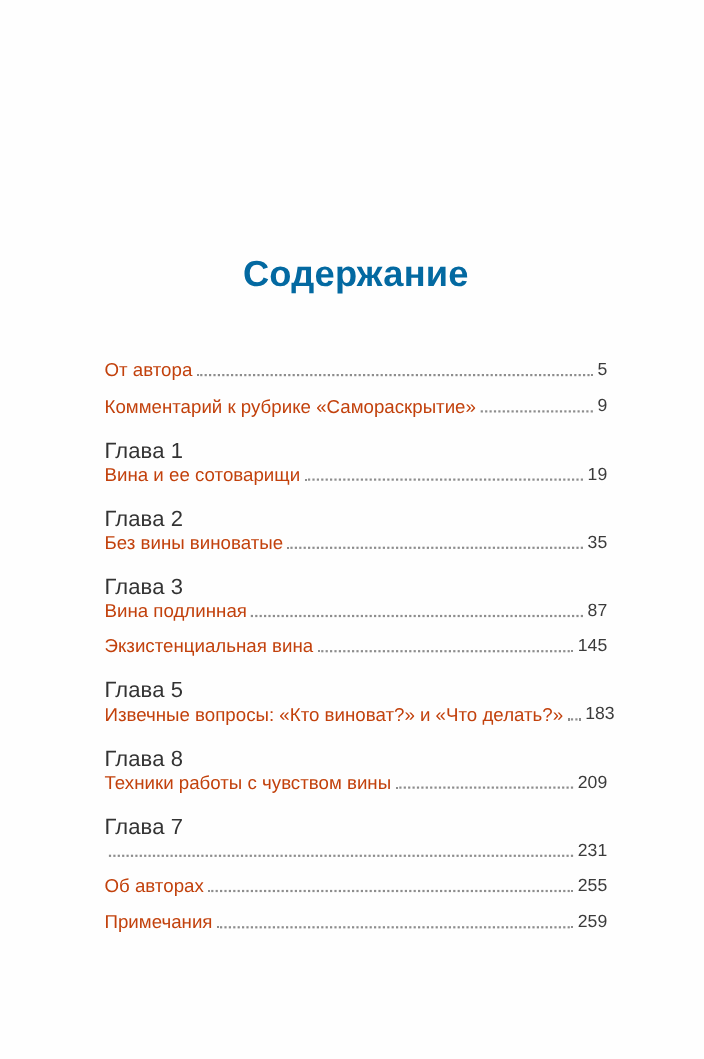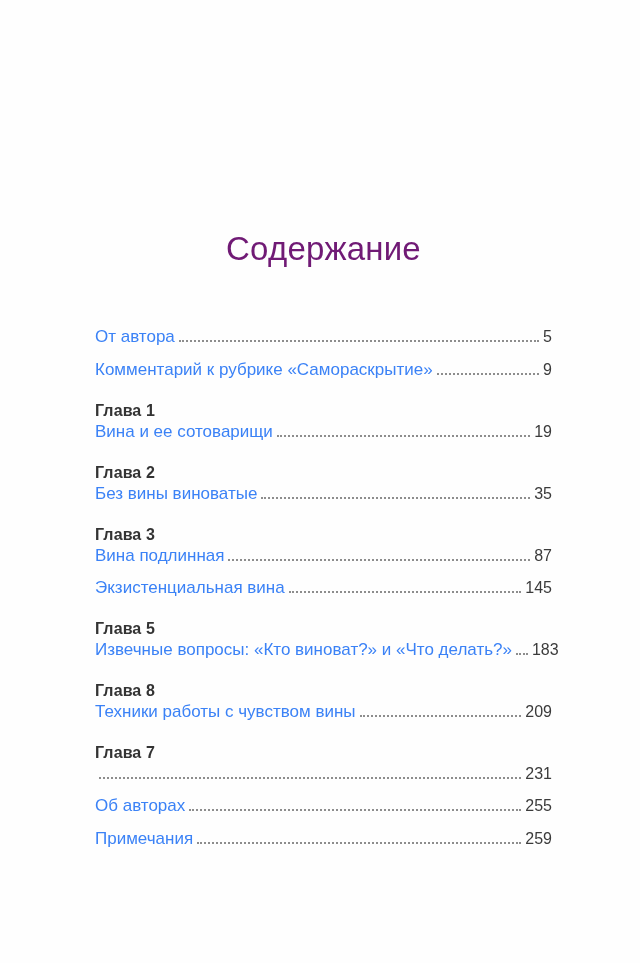--- a/index.html
+++ b/index.html
@@ -17,50 +17,50 @@
     color: #3b3b3b;
     overflow: hidden;
     box-sizing: border-box;
     padding: 230px 88px 0 95px;
   }
   .page-title {
     margin: 0 0 58px 0;
     text-align: center;
     font-size: 33px;
     line-height: 38px;
-    font-weight: 400;
-    color: #701a75;
+    font-weight: 700;
+    color: #0369a1;
     letter-spacing: 0.2px;
   }
   .toc-section { margin: 0; }
   #front-section { margin-bottom: 2px; }
   #chapters-section { margin-bottom: 8px; }
 
   .entry-block { margin: 0; }
   .chapter-block { margin-bottom: 11px; }
 
   .chapter-heading {
-    font-size: 16px;
+    font-size: 20px;
     line-height: 21px;
-    font-weight: 700;
+    font-weight: 400;
     color: #333333;
     letter-spacing: 0.1px;
     margin-top: 20px;
   }
   .toc-row {
     display: flex;
     align-items: flex-end;
     font-size: 17px;
     line-height: 21px;
   }
   .simple-row { margin-bottom: 12px; }
   .entry-label {
     white-space: nowrap;
     flex: 0 0 auto;
-    color: #3b82f6;
+    color: #c2410c;
   }
   .dot-leader {
     flex: 1 1 auto;
     min-width: 12px;
     height: 0;
     border-bottom: 2px dotted #8d8d8d;
     margin: 0 4px 5px 4px;
   }
   .page-number {
     flex: 0 0 auto;

